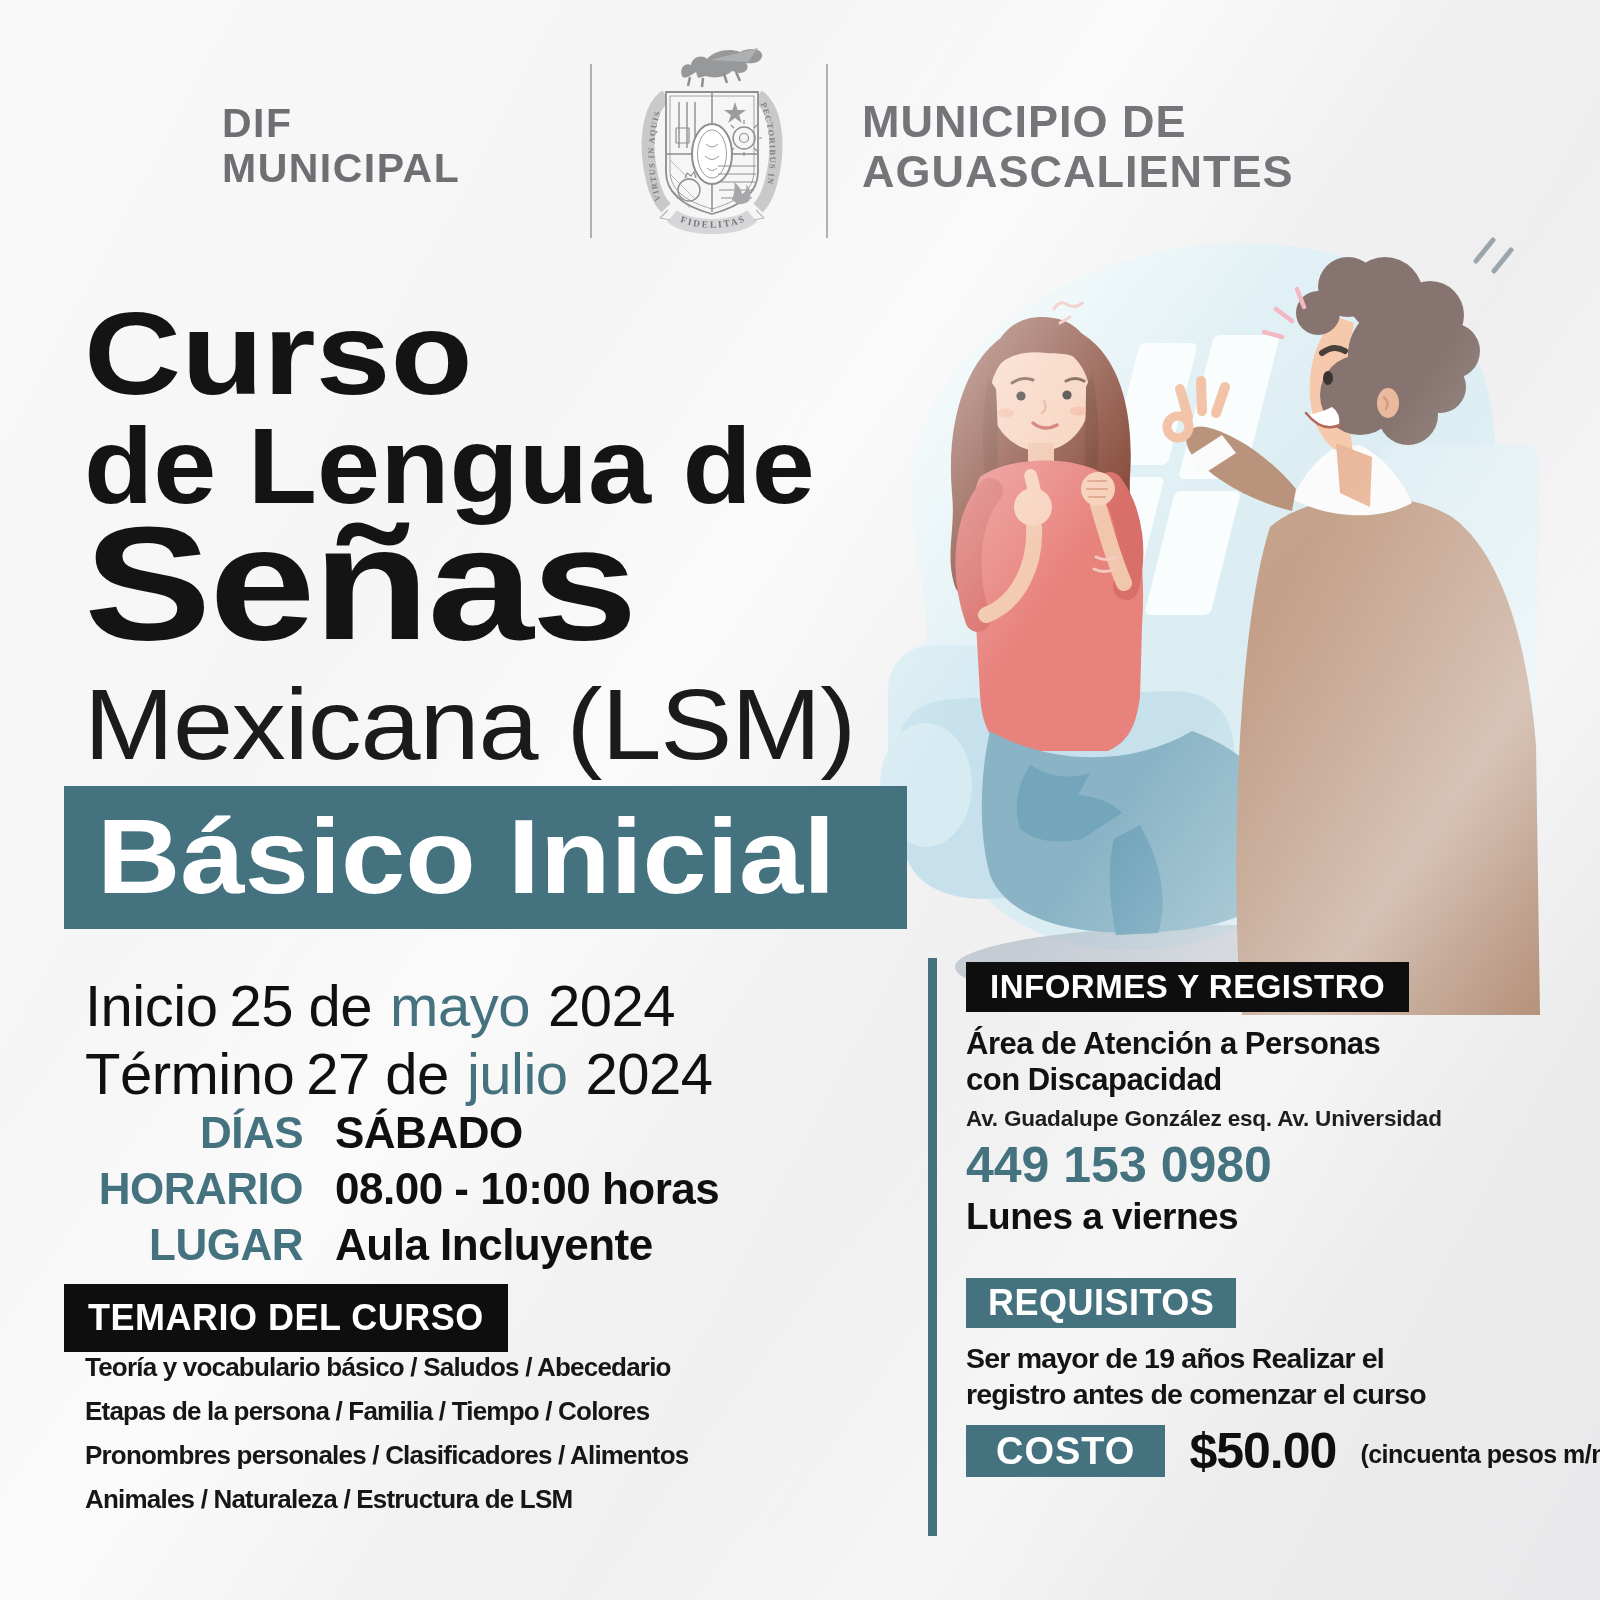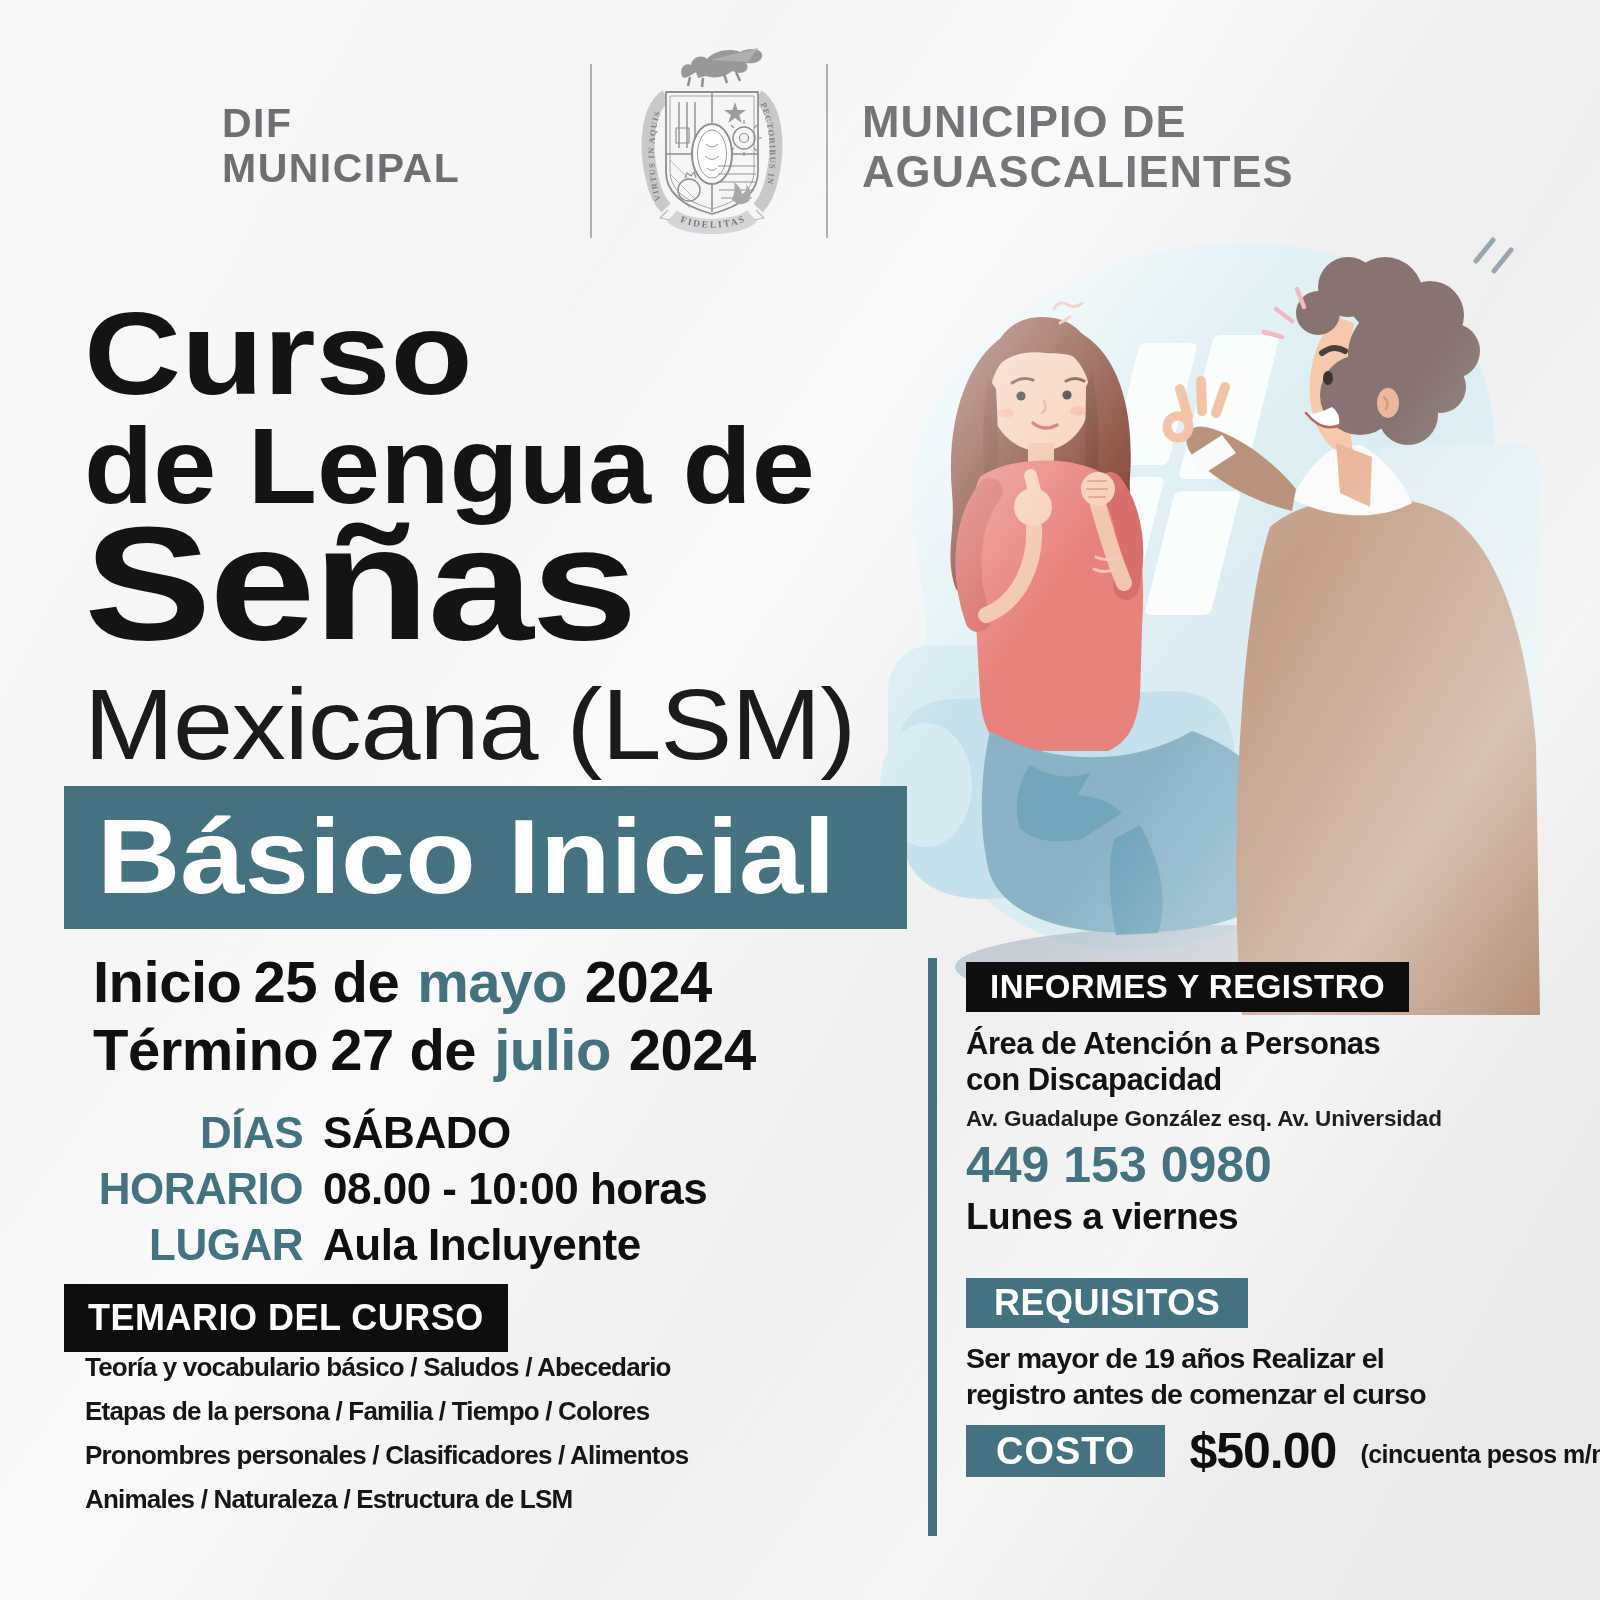--- a/index.html
+++ b/index.html
@@ -26,45 +26,45 @@
   
   .title-line{left:84px;font-weight:800;color:#141414;transform-origin:left top;line-height:1;}
   .t-curso{top:296px;font-size:116px;transform:scaleX(1.16);}
   .t-lengua{top:412px;font-size:108px;transform:scaleX(1.05);}
   .t-senas{top:502px;font-size:162px;letter-spacing:-2px;transform:scaleX(1.18);}
   .t-mex{top:674px;font-size:100px;font-weight:500;letter-spacing:-1px;transform:scaleX(1.08);color:#1b1b1b;}
   
   .level-banner{left:64px;top:786px;width:843px;height:143px;background:#44727f;}
   .level-banner span{display:inline-block;color:#fff;font-size:105px;font-weight:800;line-height:141px;padding-left:30px;transform:scaleX(1.1);transform-origin:left center;}
   
-  .date-line{left:93px;font-size:58px;font-weight:700;color:#101010;letter-spacing:-0.5px;}
+  .date-line{left:85px;font-size:58px;font-weight:400;color:#101010;letter-spacing:-0.5px;margin-top:24px;}
   .dl1{top:948px;} .dl2{top:1016px;}
   .date-line .gap{margin-right:18px;}
   .date-line .lblgap{margin-right:12px;}
   .teal-txt{color:#44727f;}
   
-  .detail-row{left:85px;display:flex;gap:20px;font-weight:800;align-items:flex-end;}
+  .detail-row{left:85px;display:flex;gap:32px;font-weight:800;align-items:flex-end;}
   .dr1{top:1108px;} .dr2{top:1164px;} .dr3{top:1220px;}
   .detail-label{width:218px;text-align:right;color:#44727f;font-size:44px;letter-spacing:-0.5px;}
   .detail-value{color:#0f0f0f;font-size:44px;letter-spacing:-0.5px;}
   
   .temario-banner{left:64px;top:1284px;height:52px;line-height:52px;background:#0e0e0e;color:#fff;padding:8px 24px;font-size:36px;font-weight:800;letter-spacing:.5px;}
   .temario-line{left:85px;font-size:26px;font-weight:800;color:#161616;letter-spacing:-0.8px;}
   .tl0{top:1352px;} .tl1{top:1396px;} .tl2{top:1440px;} .tl3{top:1484px;}
   
   .vdivider{left:928px;top:958px;width:9px;height:578px;background:#44727f;}
   .informes-banner{left:966px;top:962px;height:50px;line-height:50px;background:#0e0e0e;color:#fff;padding:0 24px;font-size:33px;font-weight:800;letter-spacing:.5px;}
   .area-line{left:966px;font-size:31px;font-weight:800;color:#121212;letter-spacing:-0.5px;}
   .al1{top:1026px;} .al2{top:1062px;}
   .address{left:966px;top:1106px;font-size:22.5px;font-weight:700;color:#1d1d1d;letter-spacing:-0.2px;}
   .phone{left:966px;top:1136px;font-size:50px;font-weight:800;color:#44727f;letter-spacing:0;}
   .hours-line{left:966px;font-size:37px;font-weight:800;color:#101010;letter-spacing:-0.5px;}
   .hl1{top:1196px;} .hl2:{}
   .hl2{top:1238px;}
-  .req-banner{left:966px;top:1278px;height:50px;line-height:50px;background:#44727f;color:#fff;padding:0 28px;font-size:36px;font-weight:800;letter-spacing:.5px;}
+  .req-banner{left:966px;top:1278px;height:50px;line-height:50px;background:#44727f;color:#fff;padding:0 22px;font-size:36px;font-weight:800;letter-spacing:.5px;}
   .req-line{left:966px;font-size:28.5px;font-weight:800;color:#141414;letter-spacing:-0.8px;}
   .rl1{top:1342px;} .rl2{top:1378px;}
   .costo-row{left:966px;top:1422px;display:flex;align-items:center;gap:24px;}
   .costo-banner{display:inline-block;background:#44727f;color:#fff;height:52px;line-height:52px;padding:0 30px;font-size:38px;font-weight:800;letter-spacing:1px;}
   .costo-amount{font-size:50px;font-weight:800;color:#0f0f0f;letter-spacing:-1px;}
   .costo-note{font-size:25px;font-weight:800;color:#141414;letter-spacing:-0.5px;margin-top:6px;}
   .art{position:absolute;left:840px;top:225px;width:700px;height:790px;z-index:1;}
 </style>
 </head>
 <body>

